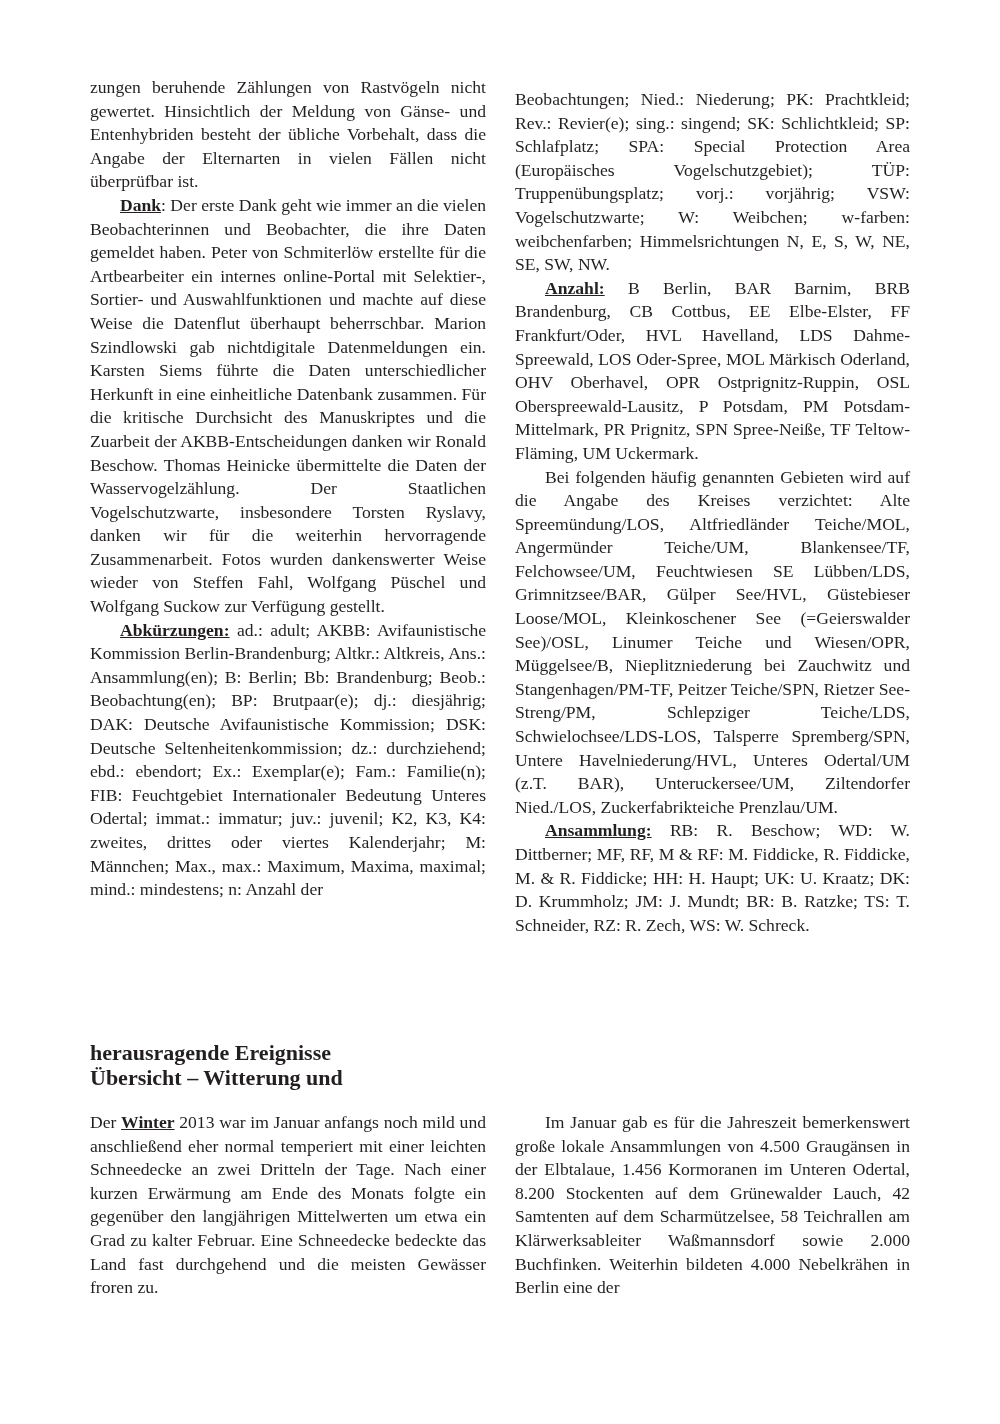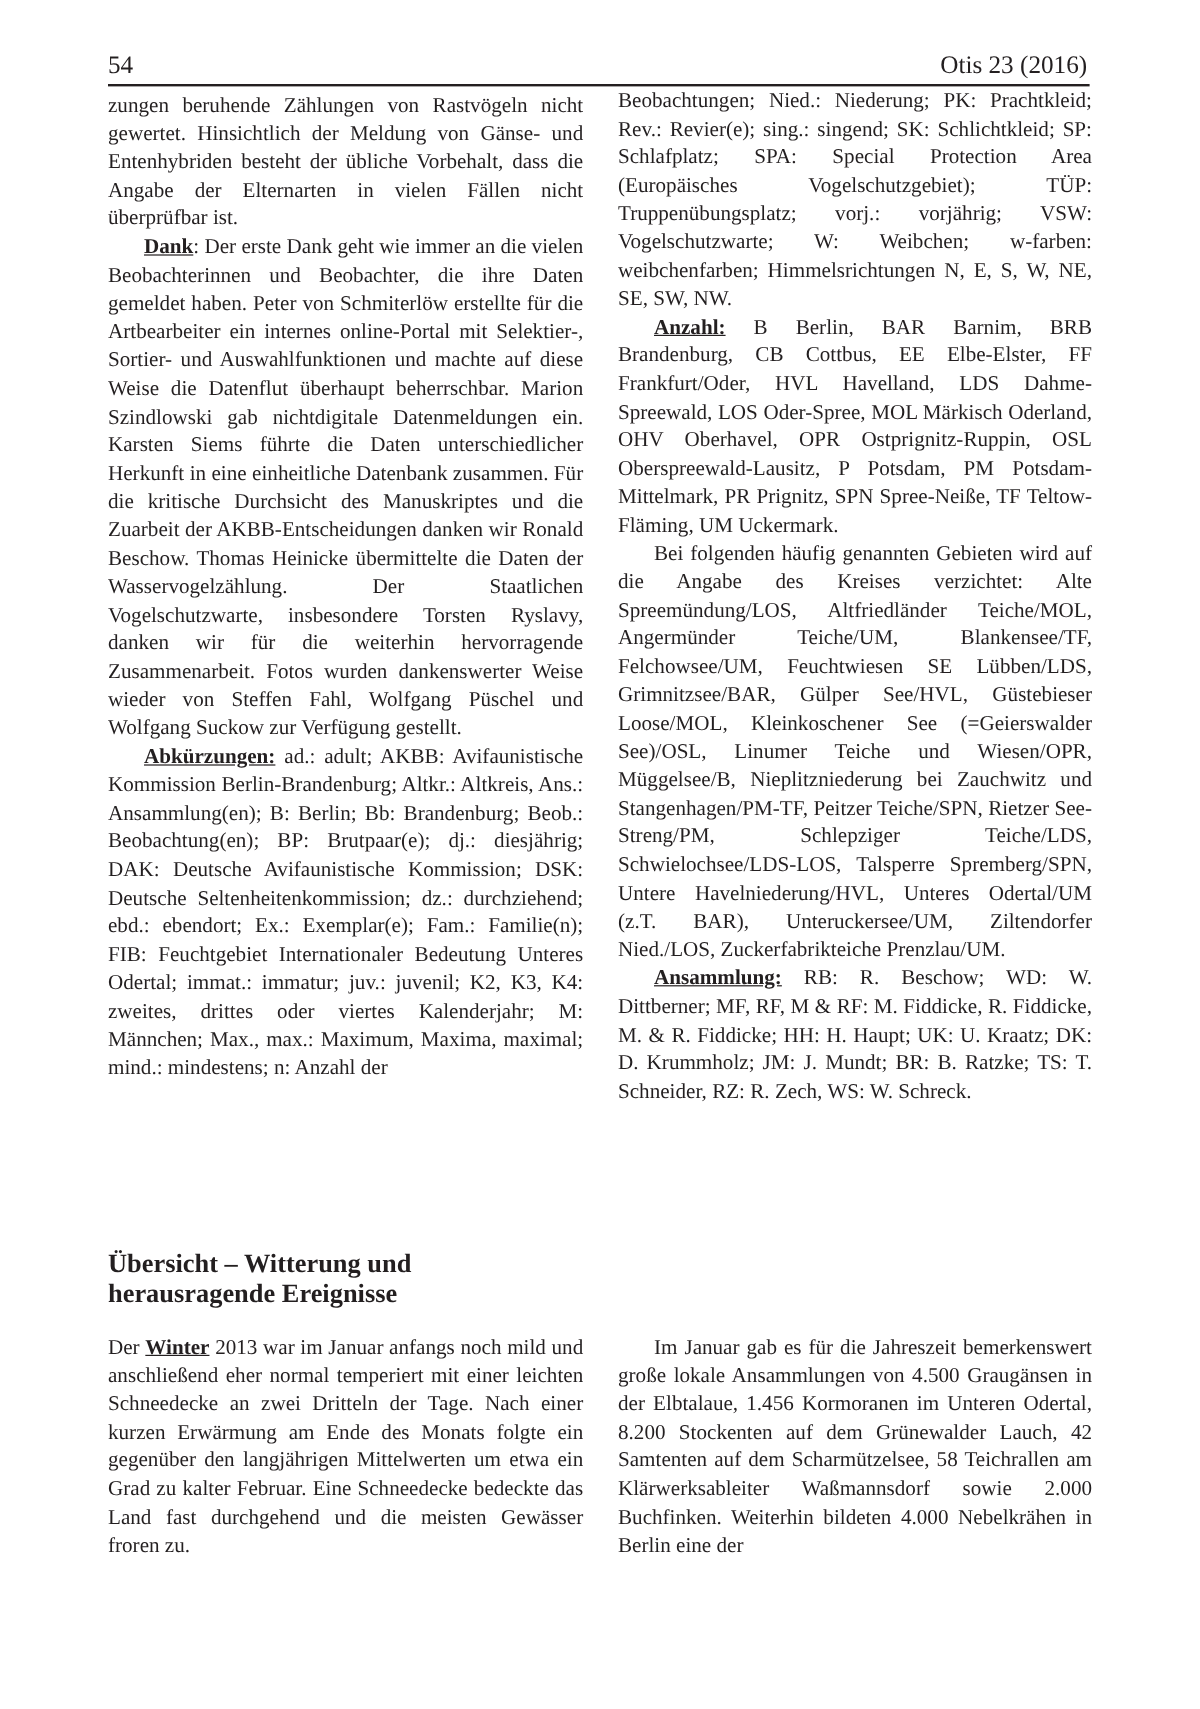--- a/index.html
+++ b/index.html
@@ -8,53 +8,49 @@
   .page { position: absolute; left: 0; top: 0; width: 1000px; height: 1424px; background: #fff; }
   .header { position: absolute; left: 90px; top: 40px; width: 818px; height: 30px;
             border-bottom: 2px solid #231f20; font-family: "Liberation Serif", serif; font-size: 21px; }
   .header .page-num { position: absolute; left: 0; top: 2px; }
   .header .journal { position: absolute; right: 2px; top: 2px; }
   .col { position: absolute; font-family: "Liberation Serif", serif; font-size: 17.6px;
          line-height: 23.6px; text-align: justify; hyphens: manual; }
   .col p { margin: 0; }
   .col p.indent { text-indent: 30px; }
   .left-top { left: 90px; top: 76px; width: 396px; }
-  .right-top { left: 515px; top: 72px; width: 395px; }
+  .right-top { left: 515px; top: 88px; width: 395px; }
   .section-title { position: absolute; left: 90px; top: 1040px; width: 400px;
                    font-family: "Liberation Serif", serif; font-weight: bold; font-size: 22px; line-height: 25px; }
   .left-bottom { left: 90px; top: 1111px; width: 396px; }
   .right-bottom { left: 515px; top: 1111px; width: 395px; }
   b { font-weight: bold; text-decoration: underline; }
 </style>
 </head>
 <body>
 
 <div class="page">
 
-  <div class="header">
-    <span class="page-num">54</span>
-    <span class="journal">Otis 23 (2016)</span>
-  </div>
 
   <div class="col left-top">
     <p>zungen beruhende Zählungen von Rastvögeln nicht gewertet. Hinsichtlich der Meldung von Gänse- und Entenhybriden besteht der übliche Vorbehalt, dass die Angabe der Elternarten in vielen Fällen nicht überprüfbar ist.</p>
     <p class="indent"><b>Dank</b><span>: Der erste Dank geht wie immer an die vielen Beobachterinnen und Beobachter, die ihre Daten gemeldet haben. Peter von Schmiterlöw erstellte für die Artbearbeiter ein internes online-Portal mit Selektier-, Sortier- und Auswahlfunktionen und machte auf diese Weise die Datenflut überhaupt beherrschbar. Marion Szindlowski gab nichtdigitale Datenmeldungen ein. Karsten Siems führte die Daten unterschiedlicher Herkunft in eine einheitliche Datenbank zusammen. Für die kritische Durchsicht des Manuskriptes und die Zuarbeit der AKBB-Entscheidungen danken wir Ronald Beschow. Thomas Heinicke übermittelte die Daten der Wasservogelzählung. Der Staatlichen Vogelschutzwarte, insbesondere Torsten Ryslavy, danken wir für die weiterhin hervorragende Zusammenarbeit. Fotos wurden dankenswerter Weise wieder von Steffen Fahl, Wolfgang Püschel und Wolfgang Suckow zur Verfügung gestellt.</span></p>
     <p class="indent"><b>Abkürzungen:</b><span> ad.: adult; AKBB: Avifaunistische Kommission Berlin-Brandenburg; Altkr.: Altkreis, Ans.: Ansammlung(en); B: Berlin; Bb: Brandenburg; Beob.: Beobachtung(en); BP: Brutpaar(e); dj.: diesjährig; DAK: Deutsche Avifaunistische Kommission; DSK: Deutsche Seltenheitenkommission; dz.: durchziehend; ebd.: ebendort; Ex.: Exemplar(e); Fam.: Familie(n); FIB: Feuchtgebiet Internationaler Bedeutung Unteres Odertal; immat.: immatur; juv.: juvenil; K2, K3, K4: zweites, drittes oder viertes Kalenderjahr; M: Männchen; Max., max.: Maximum, Maxima, maximal; mind.: mindestens; n: Anzahl der</span></p>
   </div>
 
   <div class="col right-top">
     <p>Beobachtungen; Nied.: Niederung; PK: Prachtkleid; Rev.: Revier(e); sing.: singend; SK: Schlichtkleid; SP: Schlafplatz; SPA: Special Protection Area (Europäisches Vogelschutzgebiet); TÜP: Truppenübungsplatz; vorj.: vorjährig; VSW: Vogelschutzwarte; W: Weibchen; w-farben: weibchenfarben; Himmelsrichtungen N, E, S, W, NE, SE, SW, NW.</p>
     <p class="indent"><b>Anzahl:</b><span> B Berlin, BAR Barnim, BRB Brandenburg, CB Cottbus, EE Elbe-Elster, FF Frankfurt/Oder, HVL Havelland, LDS Dahme-Spreewald, LOS Oder-Spree, MOL Märkisch Oderland, OHV Oberhavel, OPR Ostprignitz-Ruppin, OSL Oberspreewald-Lausitz, P Potsdam, PM Potsdam-Mittelmark, PR Prignitz, SPN Spree-Neiße, TF Teltow-Fläming, UM Uckermark.</span></p>
     <p class="indent">Bei folgenden häufig genannten Gebieten wird auf die Angabe des Kreises verzichtet: Alte Spreemündung/LOS, Altfriedländer Teiche/MOL, Angermünder Teiche/UM, Blankensee/TF, Felchowsee/UM, Feuchtwiesen SE Lübben/LDS, Grimnitzsee/BAR, Gülper See/HVL, Güstebieser Loose/MOL, Kleinkoschener See (=Geierswalder See)/OSL, Linumer Teiche und Wiesen/OPR, Müggelsee/B, Nieplitzniederung bei Zauchwitz und Stangenhagen/PM-TF, Peitzer Teiche/SPN, Rietzer See-Streng/PM, Schlepziger Teiche/LDS, Schwielochsee/LDS-LOS, Talsperre Spremberg/SPN, Untere Havelniederung/HVL, Unteres Odertal/UM (z.T. BAR), Unteruckersee/UM, Ziltendorfer Nied./LOS, Zuckerfabrikteiche Prenzlau/UM.</p>
     <p class="indent"><b>Ansammlung:</b><span> RB: R. Beschow; WD: W. Dittberner; MF, RF, M &amp; RF: M. Fiddicke, R. Fiddicke, M. &amp; R. Fiddicke; HH: H. Haupt; UK: U. Kraatz; DK: D. Krummholz; JM: J. Mundt; BR: B. Ratzke; TS: T. Schneider, RZ: R. Zech, WS: W. Schreck.</span></p>
   </div>
 
   <div class="section-title">
+    <div>herausragende Ereignisse</div>
     <div>Übersicht – Witterung und</div>
-    <div>herausragende Ereignisse</div>
   </div>
 
   <div class="col left-bottom">
     <p><span>Der </span><b>Winter</b><span> 2013 war im Januar anfangs noch mild und anschließend eher normal temperiert mit einer leichten Schneedecke an zwei Dritteln der Tage. Nach einer kurzen Erwärmung am Ende des Monats folgte ein gegenüber den langjährigen Mittelwerten um etwa ein Grad zu kalter Februar. Eine Schneedecke bedeckte das Land fast durchgehend und die meisten Gewässer froren zu.</span></p>
   </div>
 
   <div class="col right-bottom">
     <p class="indent">Im Januar gab es für die Jahreszeit bemerkenswert große lokale Ansammlungen von 4.500 Graugänsen in der Elbtalaue, 1.456 Kormoranen im Unteren Odertal, 8.200 Stockenten auf dem Grünewalder Lauch, 42 Samtenten auf dem Scharmützelsee, 58 Teichrallen am Klärwerksableiter Waßmannsdorf sowie 2.000 Buchfinken. Weiterhin bildeten 4.000 Nebelkrähen in Berlin eine der</p>
   </div>
 

